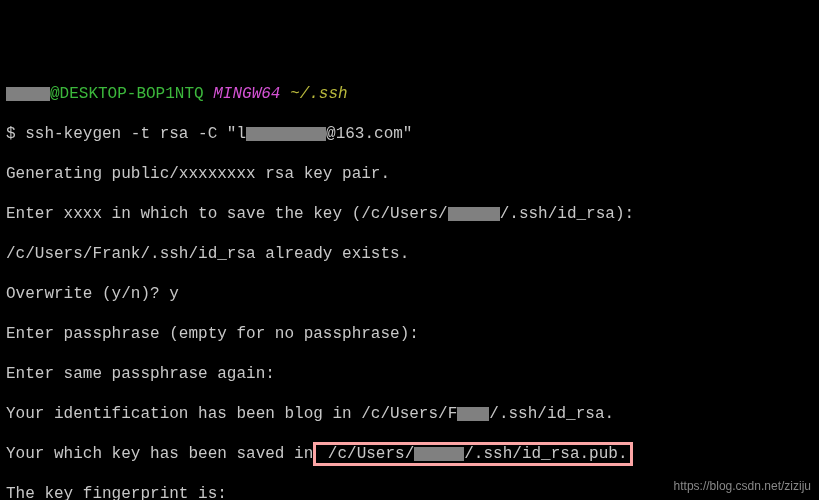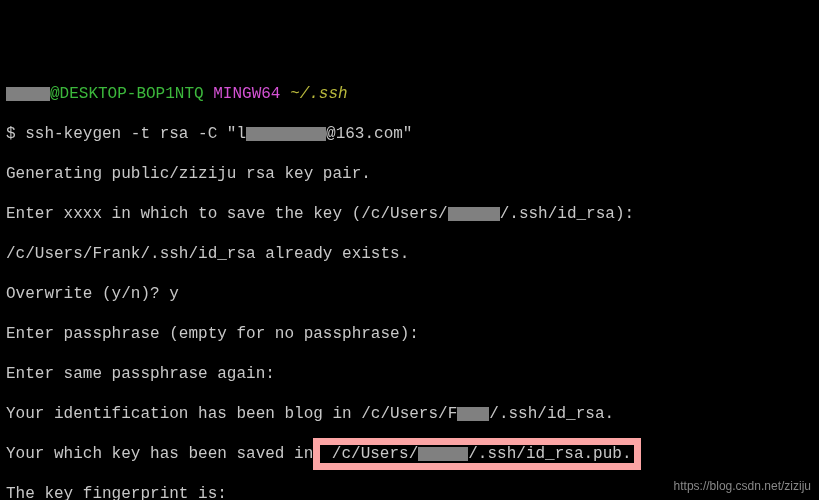--- a/index.html
+++ b/index.html
@@ -15,51 +15,51 @@
       font-size: 16px;
       line-height: 1.25;
       color: #c8c8c8;
       padding: 4px 6px;
       position: relative;
       overflow: hidden;
       white-space: pre;
     }
     .green { color: #3cb83c; }
     .yellow { color: #b8b83c; font-style: italic; }
-    .magenta { color: #d452d4; }
+    .magenta { color: #d452d4; font-style: italic; }
     .redacted {
       display: inline-block;
       background: #808080;
       color: transparent;
       vertical-align: middle;
       height: 14px;
     }
     .highlight-box {
-      border: 7px solid #fca5a5;
+      border: 3px solid #fca5a5;
       padding: 0 2px;
       display: inline;
     }
     .watermark {
       position: absolute;
       right: 8px;
       bottom: 6px;
       font-size: 12px;
       color: #888;
       font-family: Arial, sans-serif;
     }
     .line { display: block; }
   </style>
 </head>
 <body>
 
 
 
 <span class="line"><span class="green"><span class="redacted" style="width:44px">xxxx</span><span>@DESKTOP-BOP1NTQ</span></span><span class="magenta"> MINGW64 </span><span class="yellow">~/.ssh</span></span>
 <span class="line"><span>$ </span><span>ssh-keygen -t rsa -C "l</span><span class="redacted" style="width:80px">already</span><span>@163.com"</span></span>
-<span class="line">Generating public/ziziju rsa key pair.</span>
+<span class="line">Generating public/xxxxxxxx rsa key pair.</span>
 <span class="line"><span>Enter xxxx in which to save the key (/c/Users/</span><span class="redacted" style="width:52px">xxxx</span><span>/.ssh/id_rsa):</span></span>
 <span class="line">/c/Users/Frank/.ssh/id_rsa already exists.</span>
 <span class="line">Overwrite (y/n)? y</span>
 <span class="line">Enter passphrase (empty for no passphrase):</span>
 <span class="line">Enter same passphrase again:</span>
 <span class="line"><span>Your identification has been blog in /c/Users/F</span><span class="redacted" style="width:32px">xxx</span><span>/.ssh/id_rsa.</span></span>
 <span class="line"><span>Your which key has been saved in</span><span class="highlight-box"><span> /c/Users/</span><span class="redacted" style="width:50px">xxxx</span><span>/.ssh/id_rsa.pub.</span></span></span>
 <span class="line">The key fingerprint is:</span>
 
 

